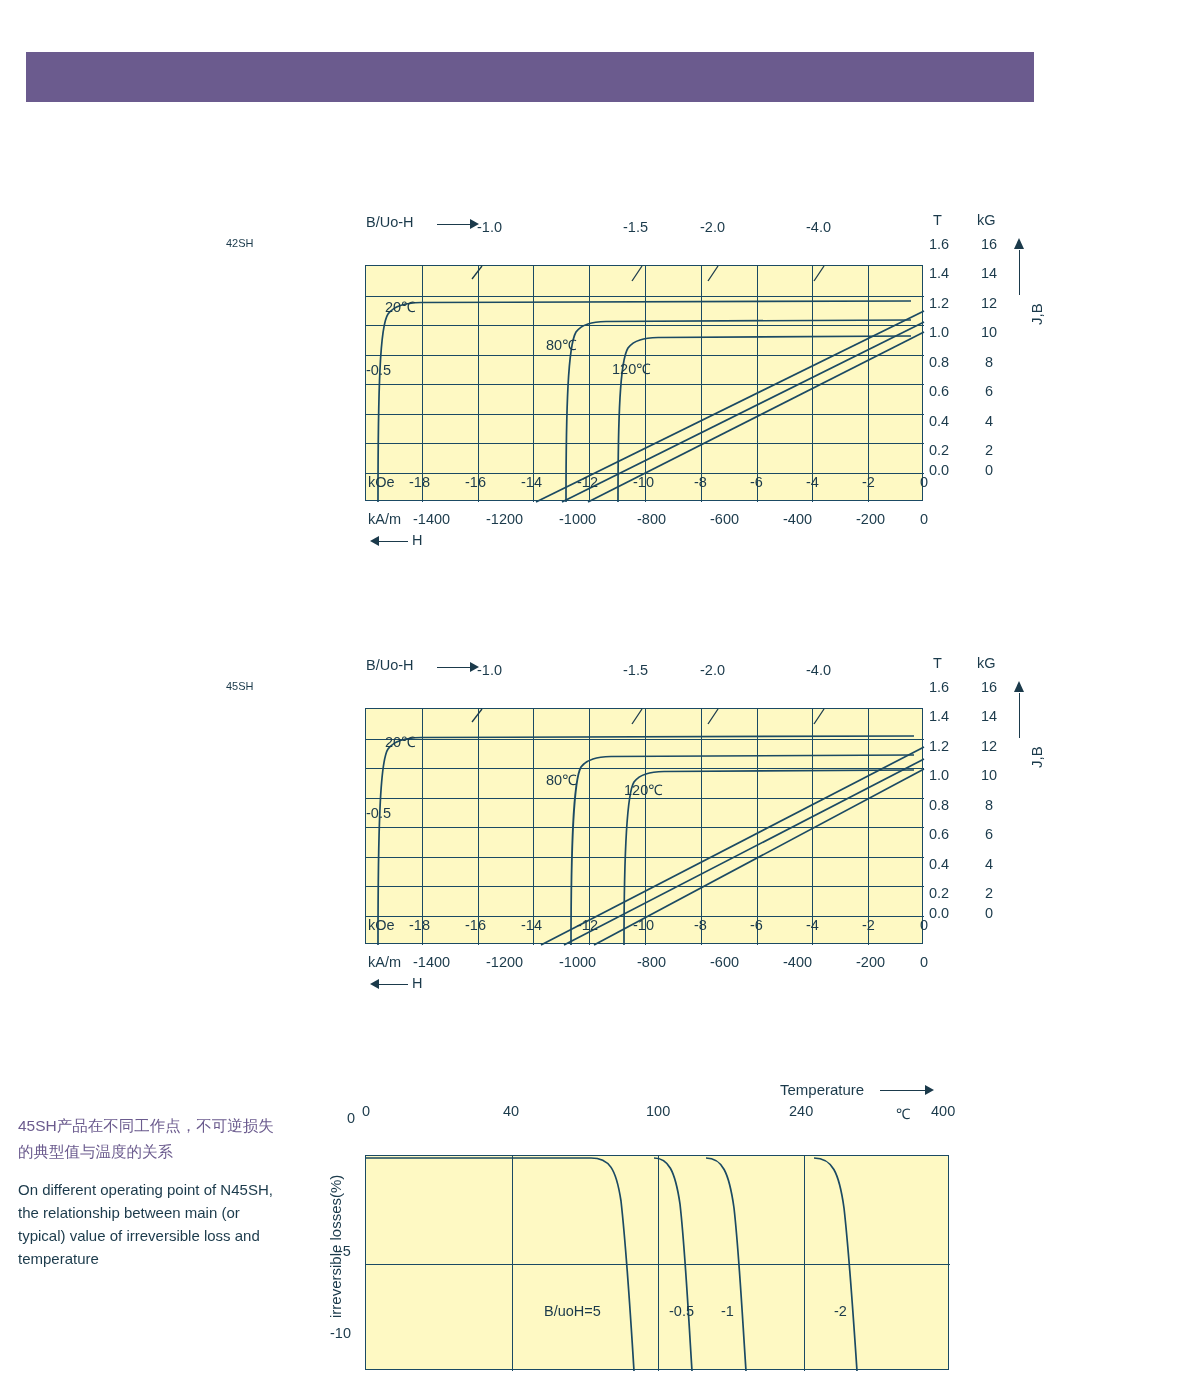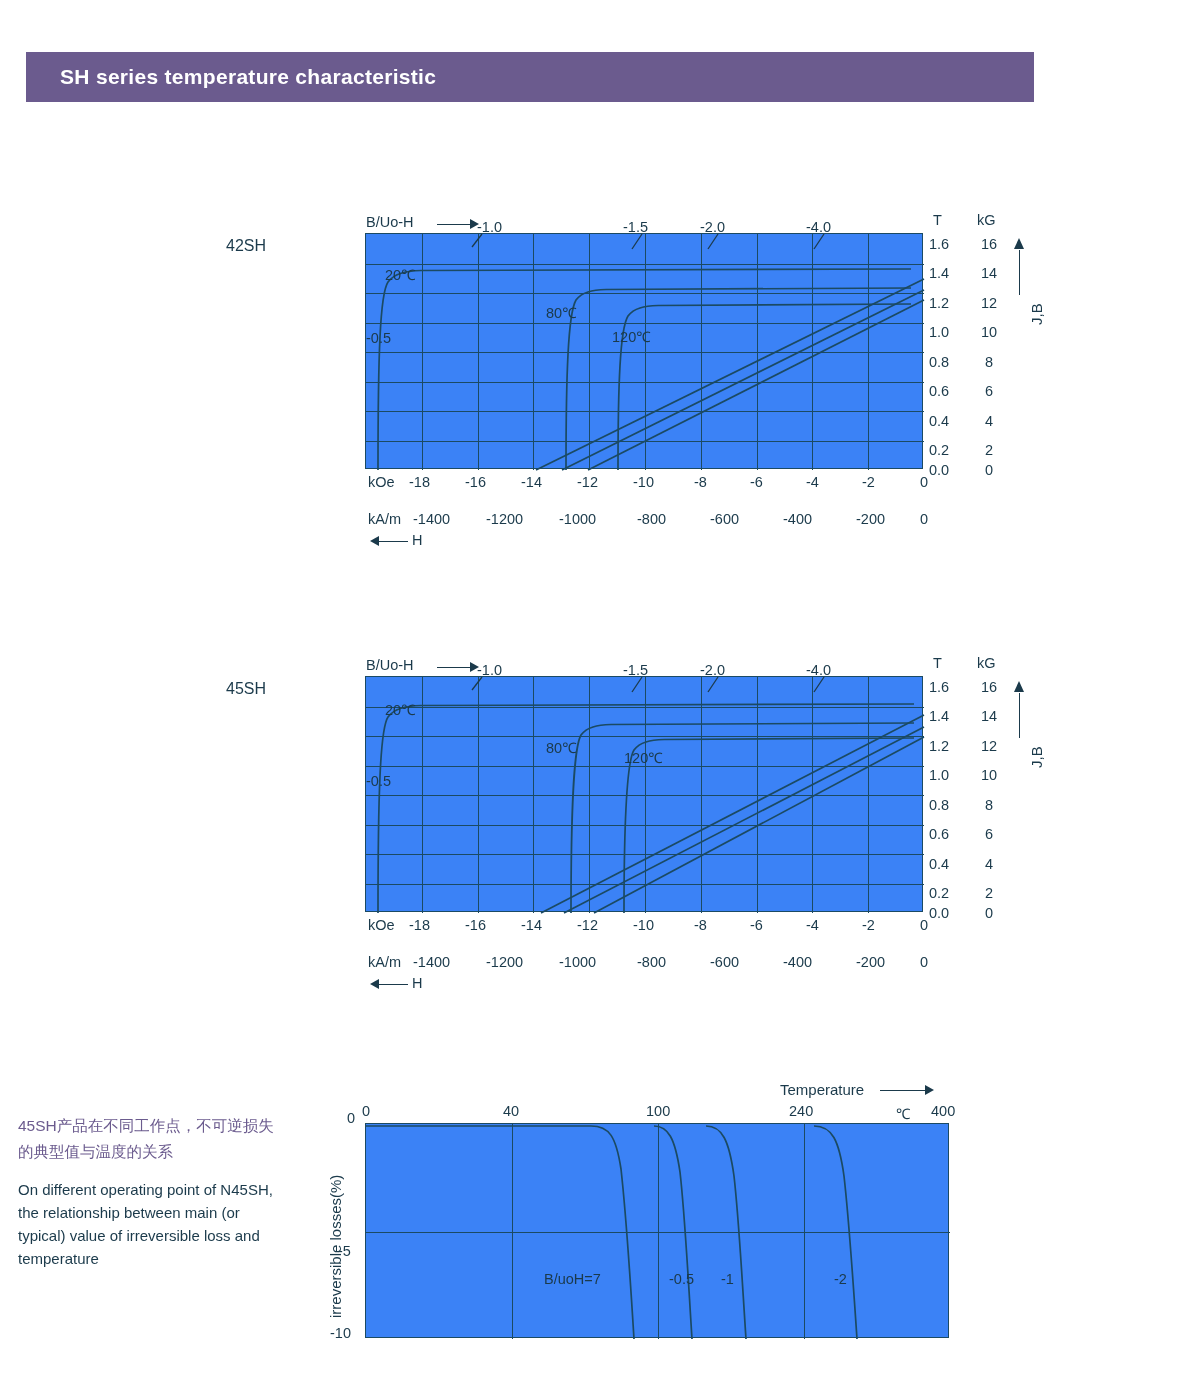--- a/index.html
+++ b/index.html
@@ -22,21 +22,22 @@
   .header-bar .en{
     color:#ffffff;font-size:21px;font-weight:bold;margin-left:34px;letter-spacing:0.3px;
   }
 
   
   .chart-block{position:absolute;}
   .plot{
     position:absolute;
     border:1.6px solid #1b4a63;
     box-sizing:border-box;
-    background:#3b82f6;
+    background:#fef9c3;
+    margin-top:32px;
   }
   .vline,.hline{position:absolute;background:#1b4a63;}
   .vline{width:1px;}
   .hline{height:1px;}
   .lbl{position:absolute;font-size:14.5px;color:#1b3a4b;white-space:nowrap;}
   svg{position:absolute;overflow:visible;}
   .curve{fill:none;stroke:#1b4a63;stroke-width:1.7;}
 
   .rot{
     position:absolute;
@@ -46,28 +47,27 @@
 
   
   .note-cn{
     position:absolute;left:18px;top:1113px;width:270px;
     font-size:15.5px;line-height:26px;color:#6b5b8e;
   }
   .note-en{
     position:absolute;left:18px;top:1178px;width:265px;
     font-size:15px;line-height:23px;color:#1b3a4b;
   }
-  .model-label{position:absolute;font-size:16px;color:#1b3a4b;}
+  .model-label{position:absolute;font-size:11px;color:#1b3a4b;}
   .arrow-line{position:absolute;background:#1b3a4b;height:1px;}
 </style>
 </head>
 <body>
 
 <div class="header-bar">
-  <span class="en">SH  series temperature characteristic</span>
 </div>
 
 <div class="chart-block" style="left:0;top:0;">
 
   <div class="model-label" style="left:226px;top:237px;">42SH</div>
 
   <div class="lbl" style="left:366px;top:214px;">B/Uo-H</div>
   <div class="arrow-line" style="left:437px;top:224px;width:40px;"></div>
   <svg style="left:470px;top:219px;width:12px;height:12px;">
     <polygon points="0,0 9,5 0,10" fill="#1b3a4b"></polygon>
@@ -325,18 +325,18 @@
 
     <div class="hline" style="top:107.5px;left:0;width:584px;"></div>
 
     <svg style="left:0;top:0;width:584px;height:215px;">
       <path class="curve" d="M0,2 L225,2 C243,2 250,12 255,45 C260,90 264,150 268,215"></path>
       <path class="curve" d="M288,2 L288,2 C302,2 309,14 314,48 C319,92 322,152 326,215"></path>
       <path class="curve" d="M340,2 C356,2 363,16 368,52 C373,96 376,155 380,215"></path>
       <path class="curve" d="M448,2 C466,2 473,16 478,52 C483,96 487,155 491,215"></path>
     </svg>
 
-    <div class="lbl" style="left:178px;top:147px;">B/uoH=7</div>
+    <div class="lbl" style="left:178px;top:147px;">B/uoH=5</div>
     <div class="lbl" style="left:303px;top:147px;">-0.5</div>
     <div class="lbl" style="left:355px;top:147px;">-1</div>
     <div class="lbl" style="left:468px;top:147px;">-2</div>
   </div>
 </div>
 
 </body></html>

